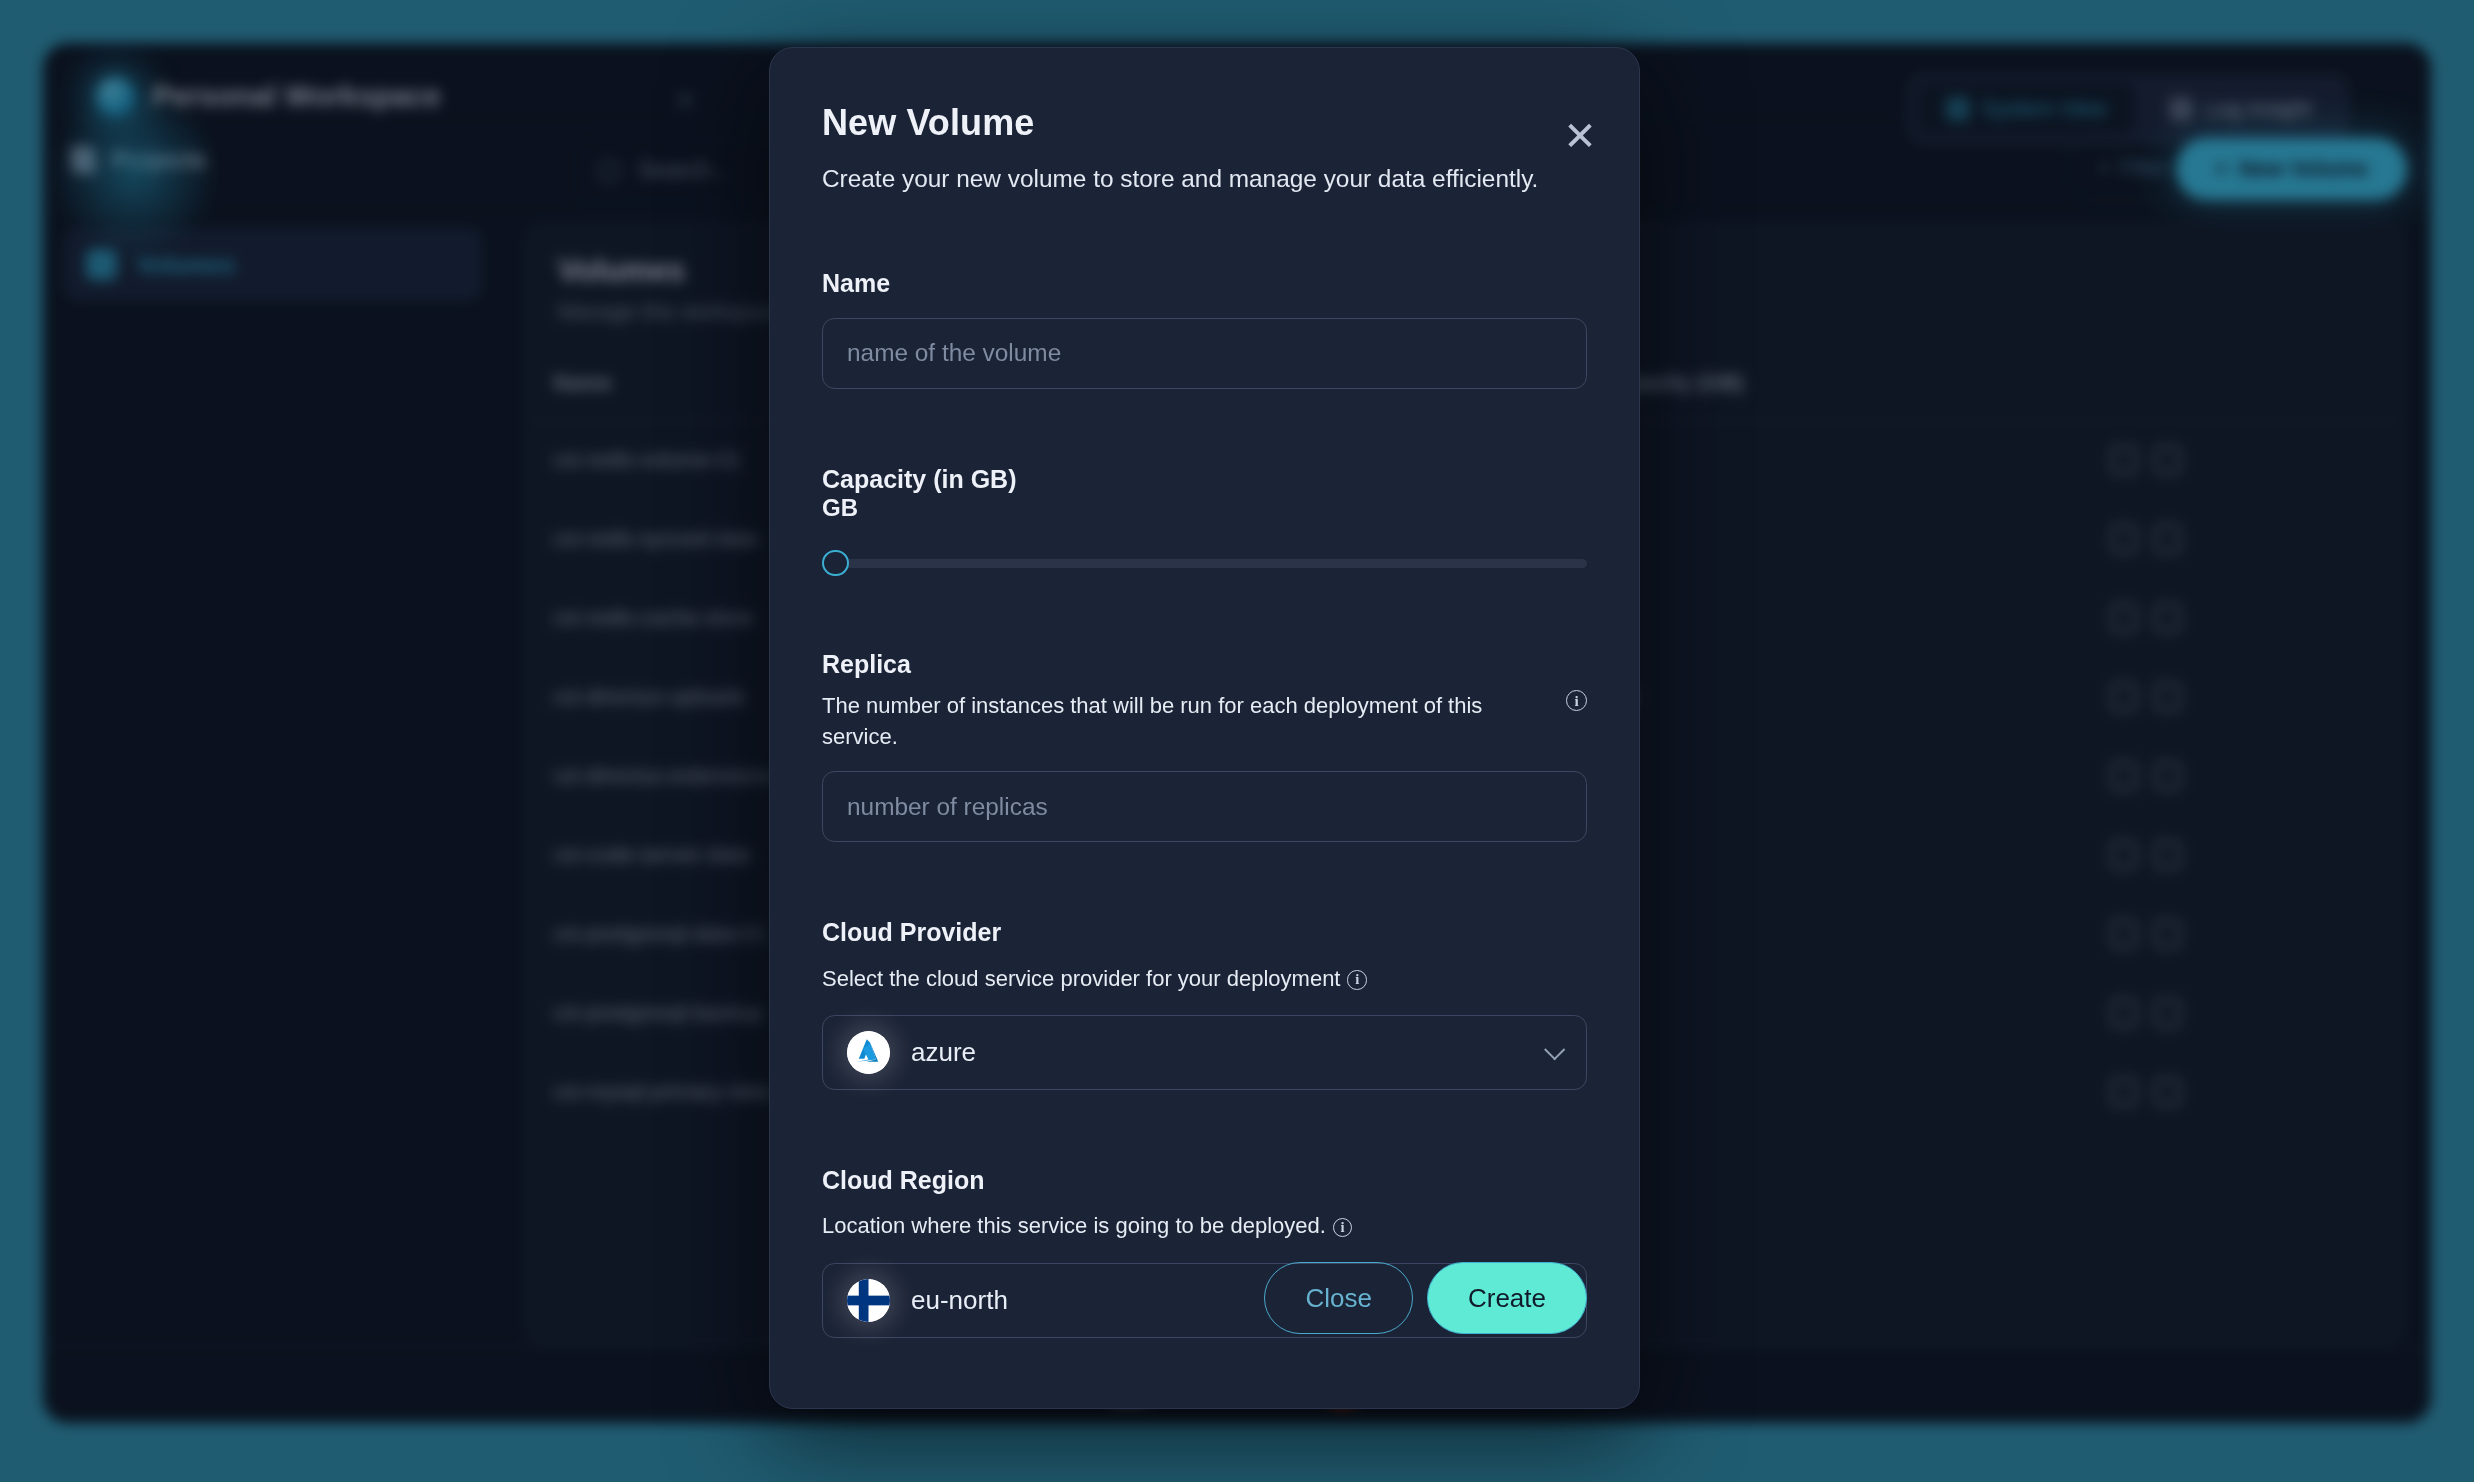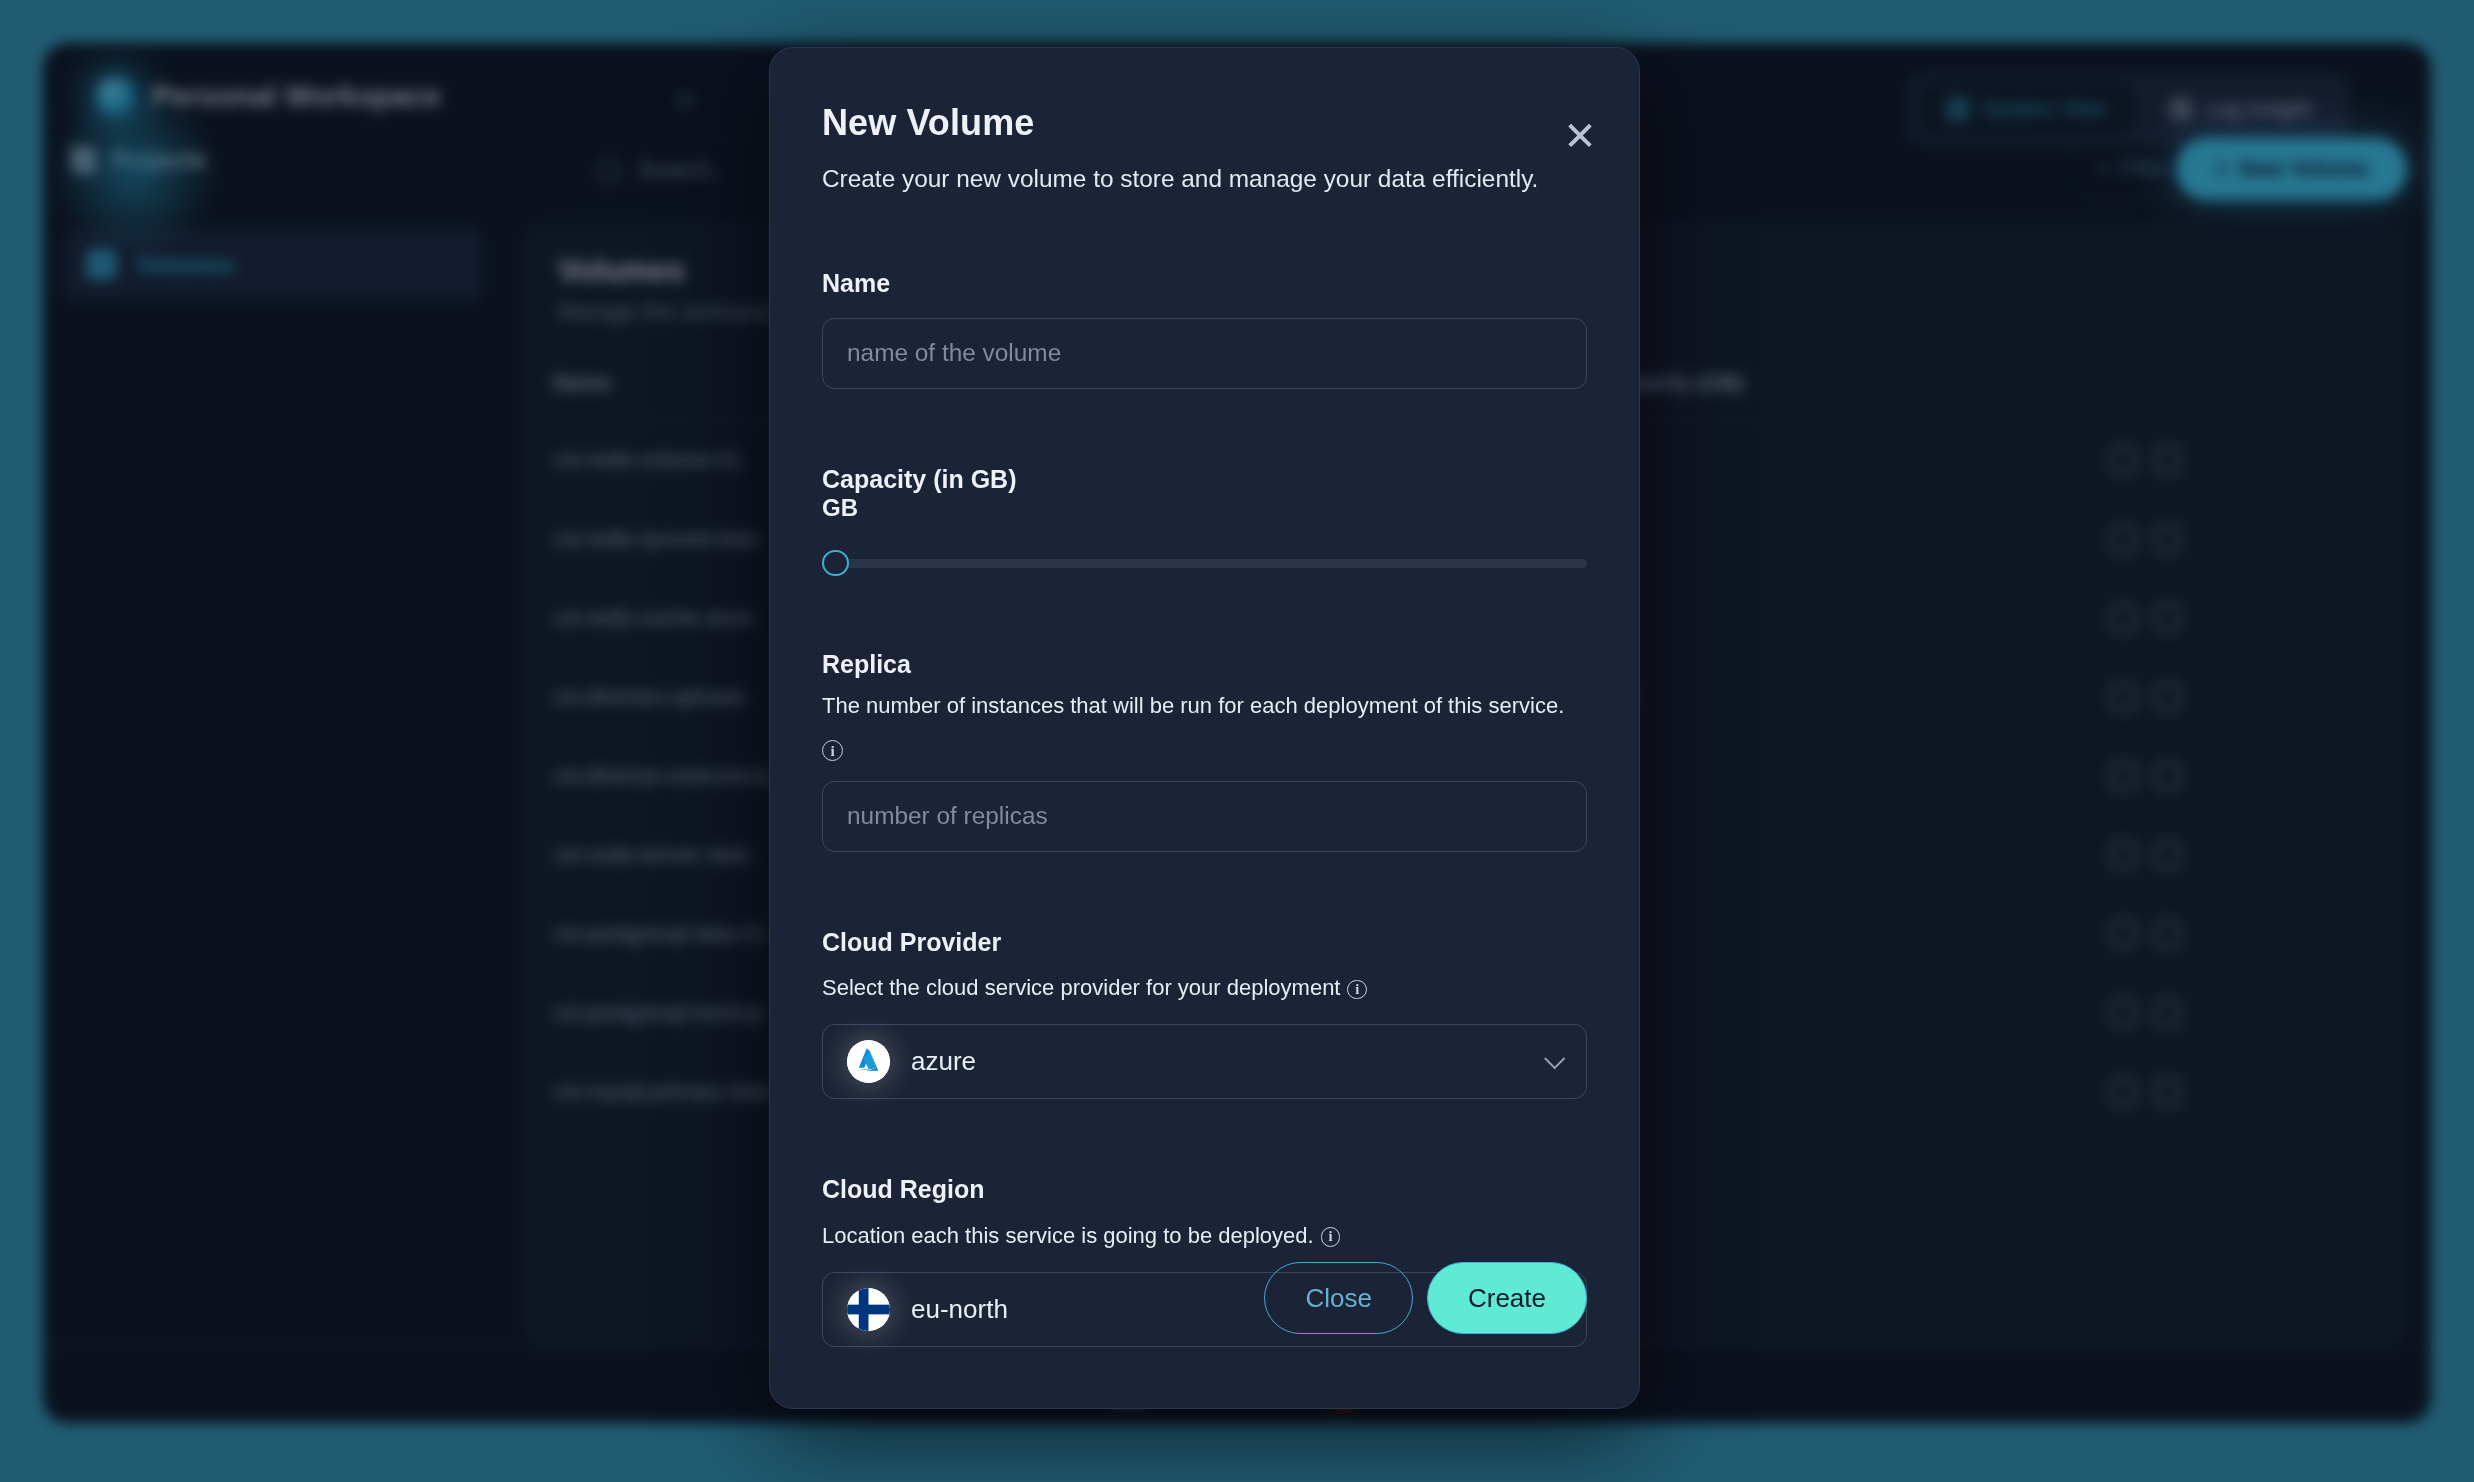--- a/index.html
+++ b/index.html
@@ -172,21 +172,21 @@
   .slider { position:relative; margin-top:31px; height:21px; }
   .slider-track {
     position:absolute; left:11px; right:0; top:6.3px; height:9px;
     background:#2a3category; background:#2a3348; border-radius:696px;
   }
   .slider-thumb {
     position:absolute; left:0; top:-2.8px; width:26.5px; height:26.5px;
     border-radius:50%; border:2.1px solid #3aafd2; background:#1b2336;
   }
 
-  .desc-row { display:flex; align-items:flex-start; justify-content:space-between; gap:19.5px; margin-top:11px;flex-direction:column; }
+  .desc-row { display:flex; align-items:flex-start; justify-content:space-between; gap:19.5px; margin-top:11px; }
   .info-ico {
     flex:0 0 auto; width:21px; height:21px; border-radius:50%;
     border:1.4px solid #c9d3e2; color:#c9d3e2; font-size:15.3px;
     line-height:19px; text-align:center; font-weight:700;
     font-family:"Liberation Serif", serif;
   }
   .inline-info {
     display:inline-block; vertical-align:1.4px; margin-left:7px;
     width:19.5px; height:19.5px; border-radius:50%;
     border:1.4px solid #c9d3e2; color:#c9d3e2; font-size:14.6px;
@@ -448,21 +448,21 @@
         </svg>
       </span>
       <span class="sel-val">azure</span>
       <span class="chev"></span>
     </div>
   </div>
 
   <div class="field">
     <div class="f-label">Cloud Region</div>
     <div style="margin-top:15.3px;">
-      <span class="f-desc">Location each this service is going to be deployed.</span><span class="inline-info">i</span>
+      <span class="f-desc">Location where this service is going to be deployed.</span><span class="inline-info">i</span>
     </div>
     <div class="select">
       <span class="logo-wrap">
         <svg width="43" height="43" viewBox="0 0 62 62">
           <circle cx="31" cy="31" r="31" fill="#ffffff"></circle>
           <rect x="0" y="24" width="62" height="14" fill="#003580"></rect>
           <rect x="17" y="0" width="14" height="62" fill="#003580"></rect>
         </svg>
       </span>
       <span class="sel-val">eu-north</span>

